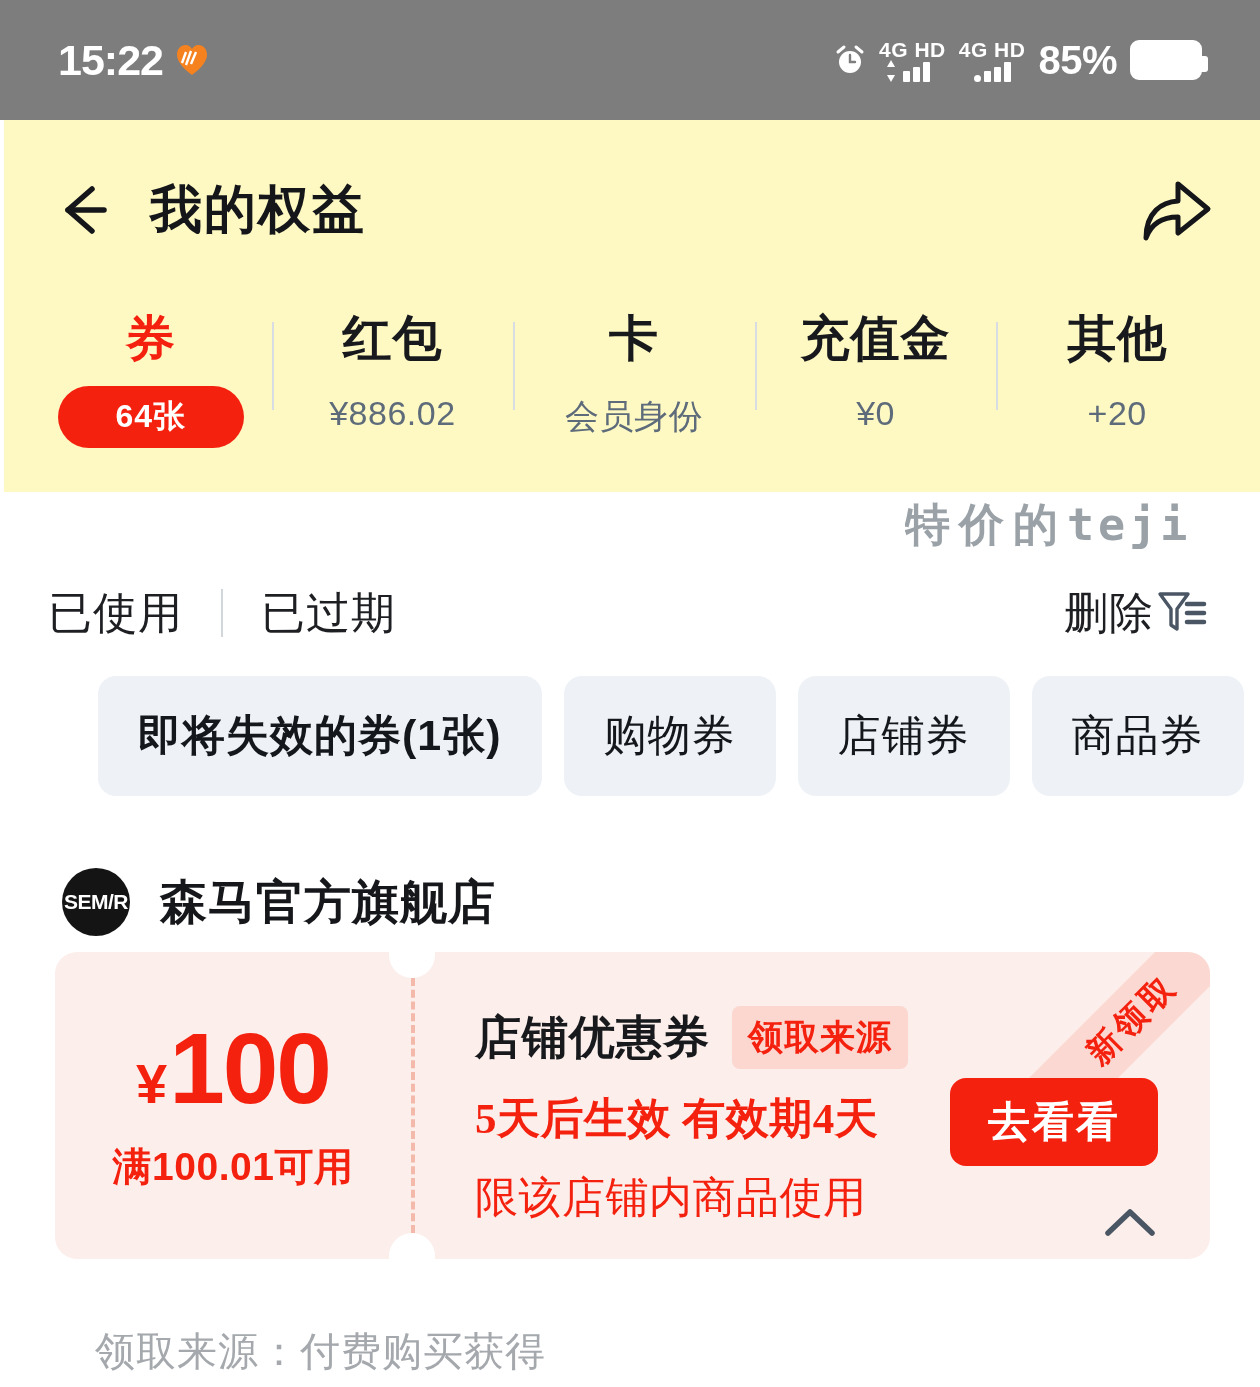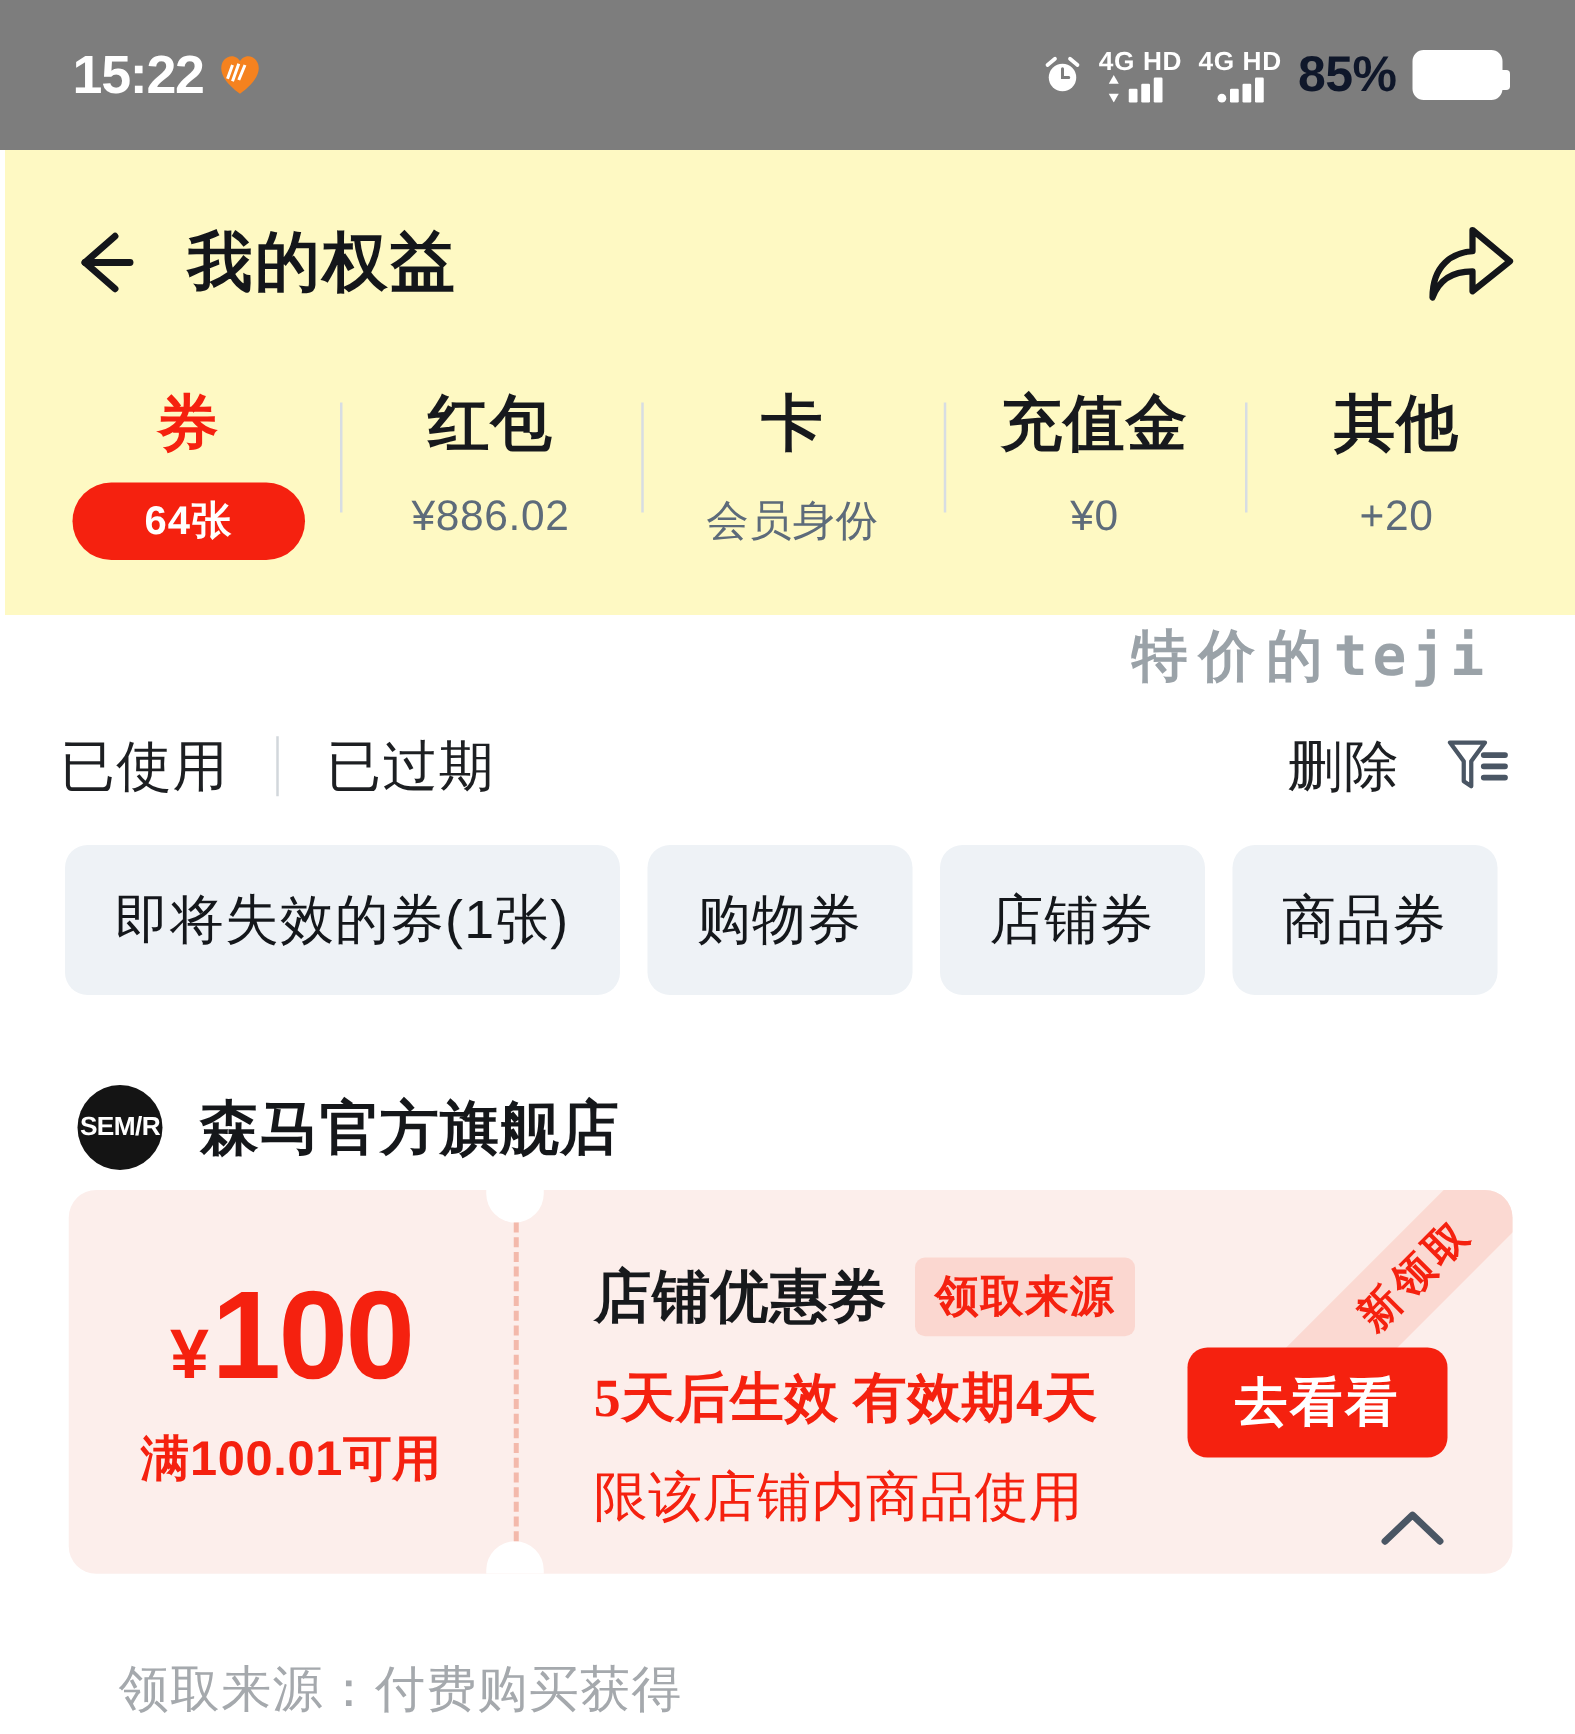--- a/index.html
+++ b/index.html
@@ -24,21 +24,21 @@
   .alarm-icon{ width:32px; height:32px; }
   .sig-group{ display:flex; flex-direction:column; align-items:center; gap:2px; }
   .sig-label{ color:#fff; font-size:21px; font-weight:bold; line-height:1; letter-spacing:0.5px;}
   .sig-bars{ display:flex; align-items:flex-end; gap:3px; height:20px; }
   .sig-bars i{ display:block; width:7px; background:#fff; border-radius:1px; }
   .sig-bars i:nth-child(1){ height:7px; border-radius:50%; }
   .sig-bars i:nth-child(2){ height:11px; }
   .sig-bars i:nth-child(3){ height:15px; }
   .sig-bars i:nth-child(4){ height:20px; }
   .updown{ width:14px; height:22px; margin-right:2px; }
-  .sb-batt-pct{ color:#0f172a; font-size:40px; font-weight:bold; letter-spacing:-0.5px; }
+  .sb-batt-pct{ color:#ffffff; font-size:40px; font-weight:bold; letter-spacing:-0.5px; }
   .battery{ width:72px; height:40px; border:5px solid #fff; border-radius:9px;
             position:relative; background:#fff; }
   .battery:after{ content:""; position:absolute; right:-11px; top:11px;
             width:7px; height:16px; background:#fff; border-radius:0 3px 3px 0; }
 
   
   .headpanel{
     position:absolute; left:4px; top:120px; width:1260px; height:372px;
     background:#fef9c3;
   }
@@ -71,35 +71,35 @@
   .watermark .wm-en{ font-family:"DejaVu Sans Mono",monospace; letter-spacing:4px; }
 
   
   .filterrow{
     position:absolute; left:0; top:565px; width:1260px; height:96px;
     display:flex; align-items:center; padding:0 48px;
   }
   .fr-left{ display:flex; align-items:center; }
   .fr-link{ font-size:44px; color:#1d1f22; letter-spacing:1px; }
   .fr-div{ width:2px; height:48px; background:#d2d7dc; margin:0 38px; }
-  .fr-right{ margin-left:auto; display:flex; align-items:center; gap:34px; }
+  .fr-right{ margin-left:auto; display:flex; align-items:center; }
   .funnel-icon{ width:58px; height:58px; }
 
   
   .chips{
     position:absolute; left:0; top:676px; width:1260px;
     display:flex; gap:22px; padding:0 52px;
   }
   .chip{
     background:#eef2f6; border-radius:18px; height:120px;
     display:flex; align-items:center; justify-content:center;
     font-size:43px; color:#14171b; padding:0 40px; letter-spacing:1px;
     white-space:nowrap;
   }
-  .chip.sel{ font-weight:normal; }
+  .chip.sel{ font-weight:bold;margin-left:46px; }
 
   
   .shophead{
     position:absolute; left:62px; top:868px;
     display:flex; align-items:center; gap:30px;
   }
   .shop-logo{
     width:68px; height:68px; border-radius:50%; background:#141414;
     display:flex; align-items:center; justify-content:center;
     color:#fff; font-size:21px; font-weight:bold; letter-spacing:-0.5px;

